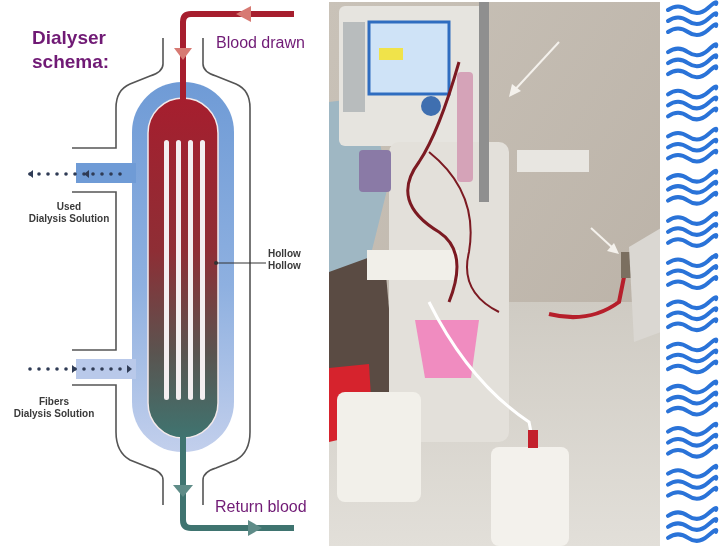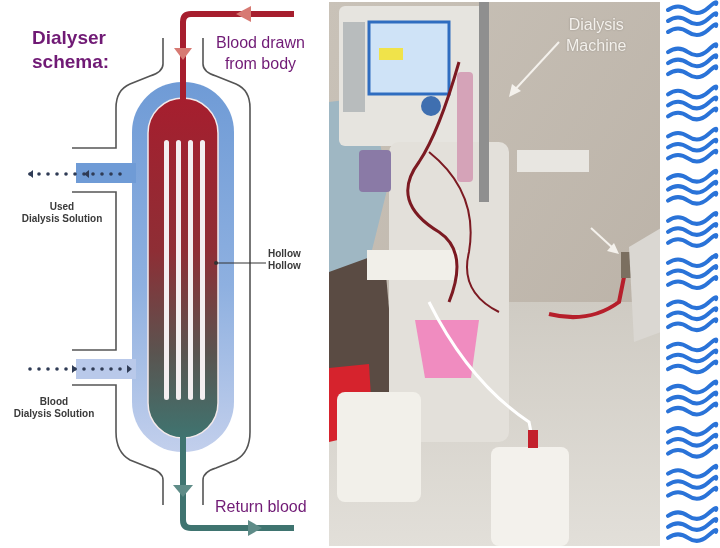--- a/index.html
+++ b/index.html
@@ -1,21 +1,21 @@
 <!DOCTYPE html>
 <html><head>
 <meta charset="utf-8">
 <style>
   html, body { margin: 0; padding: 0; background: #ffffff; }
   body { width: 720px; height: 548px; position: relative; overflow: hidden; font-family: "Liberation Sans", "DejaVu Sans", sans-serif; }
   #stage { position: absolute; left: 0; top: 0; width: 720px; height: 548px; }
   .lbl { position: absolute; color: #701a75; }
   .title { left: 32px; top: 26px; font-size: 19px; font-weight: bold; line-height: 24px; }
   .blood-in { left: 216px; top: 32px; font-size: 16px; line-height: 21px; text-align: center; }
-  .used { left: 12px; top: 201px; font-size: 10px; font-weight: bold; line-height: 12px; text-align: center; color: #3a3a3a; width: 100px; }
+  .used { left: 19px; top: 201px; font-size: 10px; font-weight: bold; line-height: 12px; text-align: center; color: #3a3a3a; width: 100px; }
   .fresh { left: 4px; top: 396px; font-size: 10px; font-weight: bold; line-height: 12px; text-align: center; color: #3a3a3a; width: 100px; }
   .hollow { left: 268px; top: 248px; font-size: 10px; font-weight: bold; line-height: 12px; text-align: left; color: #3a3a3a; }
   .ret { left: 215px; top: 497px; font-size: 16px; line-height: 20px; }
   .photo-lbl { position: absolute; color: #f4f1ec; font-size: 16px; line-height: 21px; text-align: center; text-shadow: 0 0 2px rgba(0,0,0,0.25); }
   .ml { left: 566px; top: 14px; }
   .wl { left: 524px; top: 183px; }
 </style>
 </head>
 <body>
 
@@ -97,28 +97,27 @@
     <line x1="216" y1="263" x2="266" y2="263" stroke="#333" stroke-width="1"></line>
     <circle cx="216" cy="263" r="2" fill="#333"></circle>
   </svg>
 
   <div class="lbl title">
     <div>Dialyser</div>
     <div>schema:</div>
   </div>
   <div class="lbl blood-in">
     <div>Blood drawn</div>
-    <div>from body</div>
   </div>
   <div class="lbl used">
     <div>Used</div>
     <div>Dialysis Solution</div>
   </div>
   <div class="lbl fresh">
-    <div>Blood</div>
+    <div>Fibers</div>
     <div>Dialysis Solution</div>
   </div>
   <div class="lbl hollow">
     <div>Hollow</div>
     <div>Hollow</div>
   </div>
   <div class="lbl ret">Return blood</div>
 
   <svg width="332" height="544" style="position:absolute;left:329px;top:2px">
     <defs>
@@ -165,24 +164,20 @@
 
     <rect x="292" y="250" width="10" height="26" fill="#7b6f60"></rect>
     <path d="M300 245 L332 226 L332 330 L305 340 Z" fill="#dad7d2"></path>
 
     <line x1="230" y1="40" x2="182" y2="92" stroke="#f4f1ec" stroke-width="2"></line>
     <polygon points="180,95 183,82 192,89" fill="#f4f1ec"></polygon>
     <line x1="262" y1="226" x2="286" y2="248" stroke="#f4f1ec" stroke-width="2"></line>
     <polygon points="290,252 278,249 285,241" fill="#f4f1ec"></polygon>
   </svg>
 
-  <div class="photo-lbl ml">
-    <div>Dialysis</div>
-    <div>Machine</div>
-  </div>
   <div class="photo-lbl wl">
   </div>
 
   <svg id="waves" width="60" height="548" style="position:absolute;left:660px;top:0">
       <rect x="0" y="0" width="60" height="548" fill="#ffffff"></rect>
       <path d="M8 10 Q18 3 28 10 T48 8 T56 4" fill="none" stroke="#2a73d8" stroke-width="4" stroke-linecap="round"></path>
       <path d="M8 21 Q18 14 28 21 T48 19 T56 15" fill="none" stroke="#2a73d8" stroke-width="4" stroke-linecap="round"></path>
       <path d="M8 32 Q18 25 28 32 T48 30 T56 26" fill="none" stroke="#2a73d8" stroke-width="4" stroke-linecap="round"></path>
       <path d="M8 52.15384615384615 Q18 45.15384615384615 28 52.15384615384615 T48 50.15384615384615 T56 46.15384615384615" fill="none" stroke="#2a73d8" stroke-width="4" stroke-linecap="round"></path>
       <path d="M8 63.15384615384615 Q18 56.15384615384615 28 63.15384615384615 T48 61.15384615384615 T56 57.15384615384615" fill="none" stroke="#2a73d8" stroke-width="4" stroke-linecap="round"></path>

